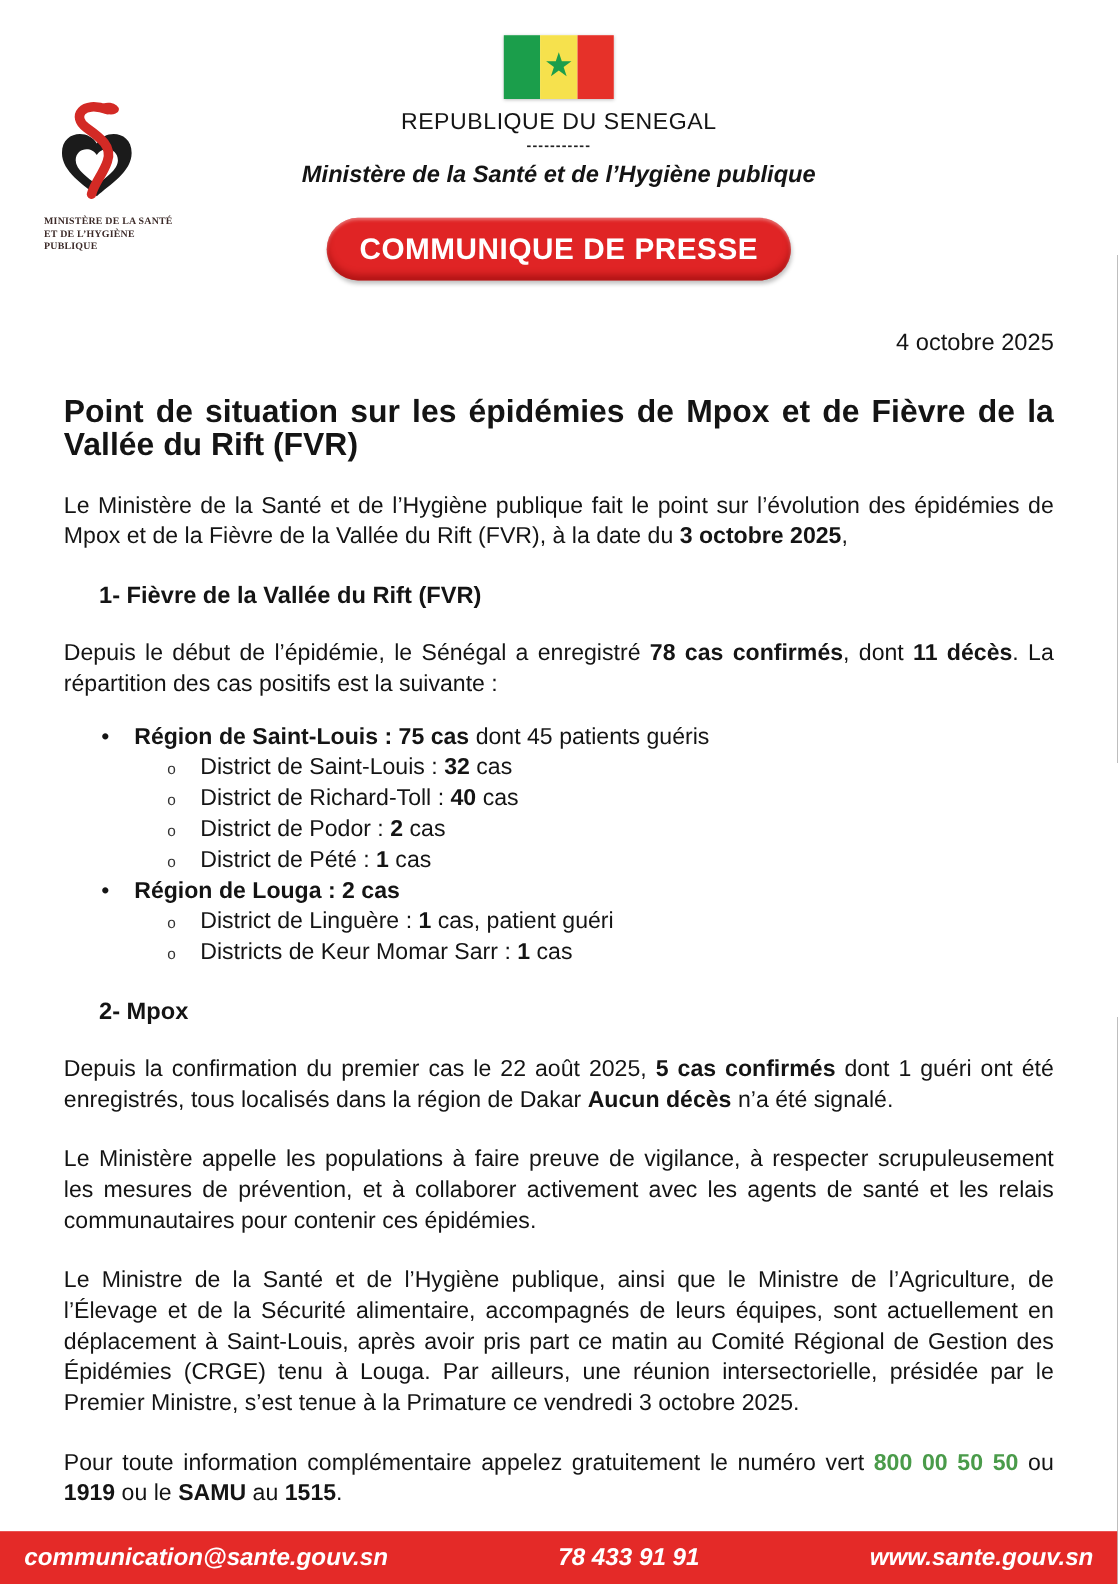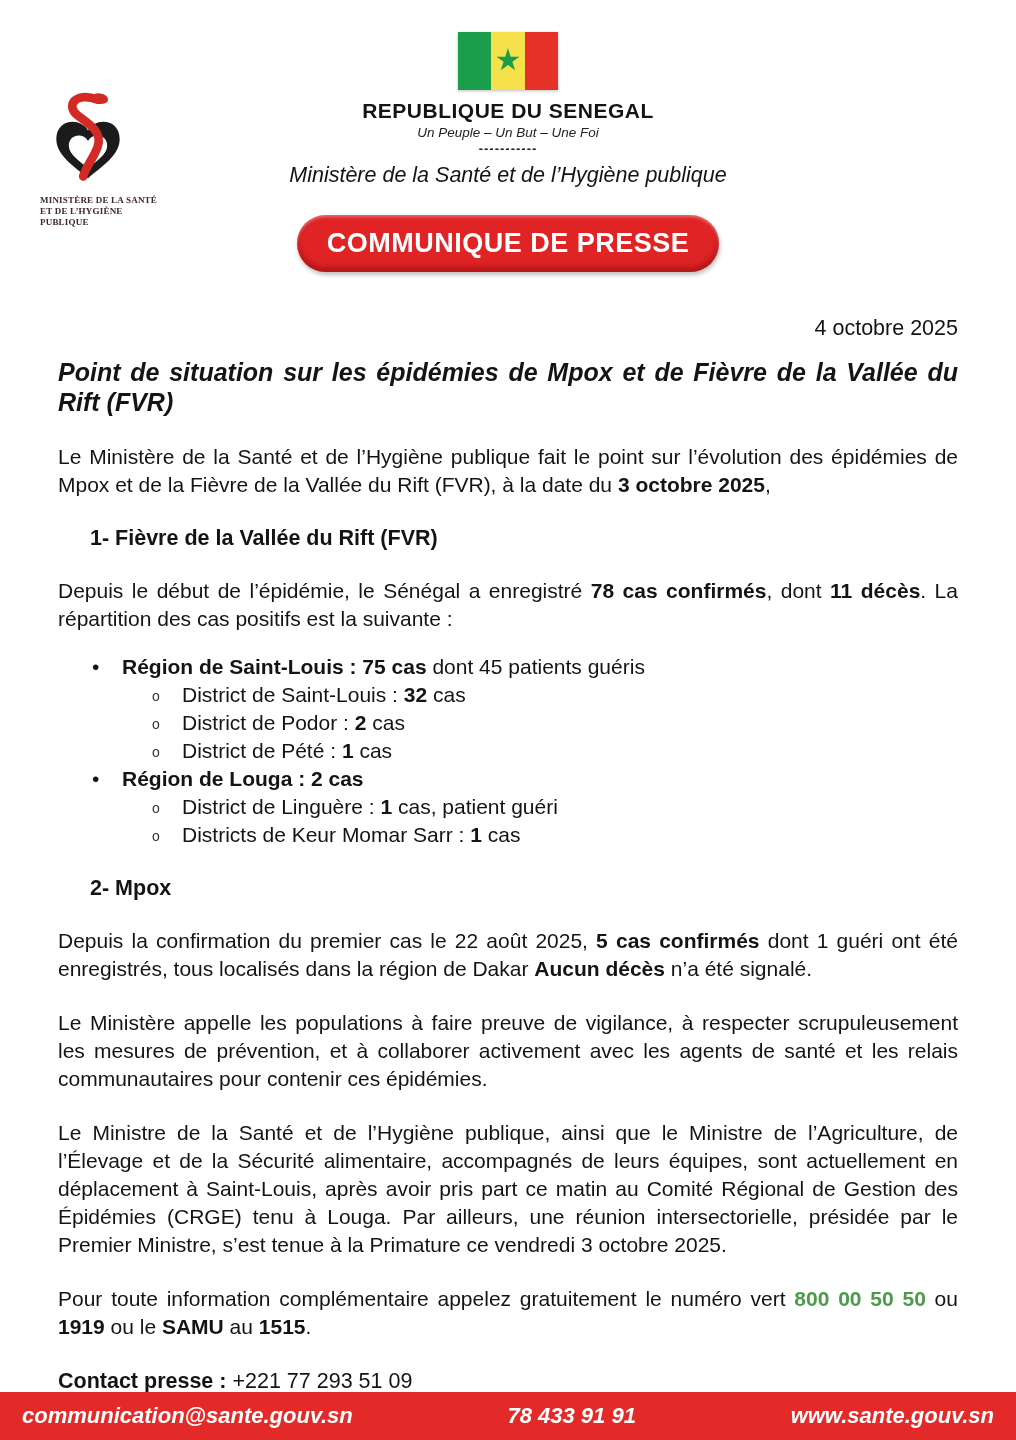--- a/index.html
+++ b/index.html
@@ -27,39 +27,39 @@
     box-shadow:0 1px 3px rgba(0,0,0,.25);
   }
   .flag .band{flex:1;position:relative;}
   .band-green{background:var(--flag-green,#1b9e4b);}
   .band-yellow{background:var(--flag-yellow,#f6e14d);}
   .band-red{background:var(--flag-red,#e63129);}
   .flag .star{
     position:absolute;left:50%;top:50%;transform:translate(-50%,-54%);
     color:var(--flag-green,#1b9e4b);font-size:30px;line-height:30px;
   }
-  .republic{font-weight:700;font-size:21px;letter-spacing:.5px;margin-top:9px;}
+  .republic{font-weight:400;font-size:21px;letter-spacing:.5px;margin-top:9px;}
   .motto{font-style:italic;font-size:13.5px;margin-top:2px;color:#222;}
   .dashes{font-size:13px;font-weight:700;letter-spacing:1px;margin-top:1px;color:#222;}
-  .ministry-name{font-weight:400;font-style:italic;font-size:21.5px;margin-top:7px;}
+  .ministry-name{font-weight:700;font-style:italic;font-size:21.5px;margin-top:7px;}
 
   .banner{
     width:-moz-fit-content;width:fit-content;
     margin:27px auto 0;
     background:var(--banner-red,#e02425);
     color:#fff;font-weight:700;font-size:27px;letter-spacing:.5px;
     padding:13px 30px;border-radius:34px;
     box-shadow:inset 0 2px 3px rgba(255,255,255,.35),
                inset 0 -5px 7px rgba(120,0,0,.45),
                1px 3px 4px rgba(0,0,0,.25);
   }
 
   
   .date{font-size:21.5px;text-align:right;margin-top:44px;}
-  .title{font-weight:700;font-size:25px;line-height:30px;text-align:justify;margin:16px 0 0;font-style:italic;}
+  .title{font-weight:700;font-size:29px;line-height:30px;text-align:justify;margin:36px 0 0;}
   .para{font-size:21px;line-height:28px;text-align:justify;margin:26px 0 0;}
   .section-heading{font-weight:700;font-size:21.5px;margin:27px 0 0 32px;}
 
   ul.regions{list-style:none;margin:20px 0 0;padding:0;font-size:21px;line-height:28px;}
   li.region{position:relative;padding-left:64px;}
   li.region::before{content:"\2022";position:absolute;left:34px;top:0;}
   ul.districts{list-style:none;margin:0;padding:0;}
   li.district{position:relative;padding-left:60px;font-weight:400;}
   li.district::before{
     content:"o";position:absolute;left:30px;top:1px;
@@ -99,21 +99,20 @@
 
     <div class="flag">
       <div class="band band-green"></div>
       <div class="band band-yellow">
         <span class="star">★</span>
       </div>
       <div class="band band-red"></div>
     </div>
 
     <div class="republic">REPUBLIQUE DU SENEGAL</div>
-    <div class="motto">Un Peuple – Un But – Une Foi</div>
     <div class="dashes">-----------</div>
     <div class="ministry-name">Ministère de la Santé et de l’Hygiène publique</div>
 
     <div class="banner">COMMUNIQUE DE PRESSE</div>
   </div>
 
   <div class="content">
 
     <div class="date">4 octobre 2025</div>
 
@@ -121,20 +120,21 @@
 
     <p class="para"><span>Le Ministère de la Santé et de l’Hygiène publique fait le point sur l’évolution des épidémies de Mpox et de la Fièvre de la Vallée du Rift (FVR), à la date du </span><span class="b">3 octobre 2025</span><span>,</span></p>
 
     <div class="section-heading">1- Fièvre de la Vallée du Rift (FVR)</div>
 
     <p class="para"><span>Depuis le début de l’épidémie, le Sénégal a enregistré </span><span class="b">78 cas confirmés</span><span>, dont </span><span class="b">11 décès</span><span>. La répartition des cas positifs est la suivante :</span></p>
 
     <ul class="regions">
         <li class="region"><span><span class="b">Région de Saint-Louis : 75 cas</span><span> dont 45 patients guéris</span></span><ul class="districts">
             <li class="district"><span><span>District de Saint-Louis : </span><span class="b">32</span><span> cas</span></span></li>
+            <li class="district"><span><span>District de Richard-Toll : </span><span class="b">40</span><span> cas</span></span></li>
             <li class="district"><span><span>District de Podor : </span><span class="b">2</span><span> cas</span></span></li>
             <li class="district"><span><span>District de Pété : </span><span class="b">1</span><span> cas</span></span></li>
           </ul></li>
         <li class="region"><span><span class="b">Région de Louga : 2 cas</span></span><ul class="districts">
             <li class="district"><span><span>District de Linguère : </span><span class="b">1</span><span> cas, patient guéri</span></span></li>
             <li class="district"><span><span>Districts de Keur Momar Sarr : </span><span class="b">1</span><span> cas</span></span></li>
           </ul></li>
       </ul>
 
     <div class="section-heading">2- Mpox</div>

